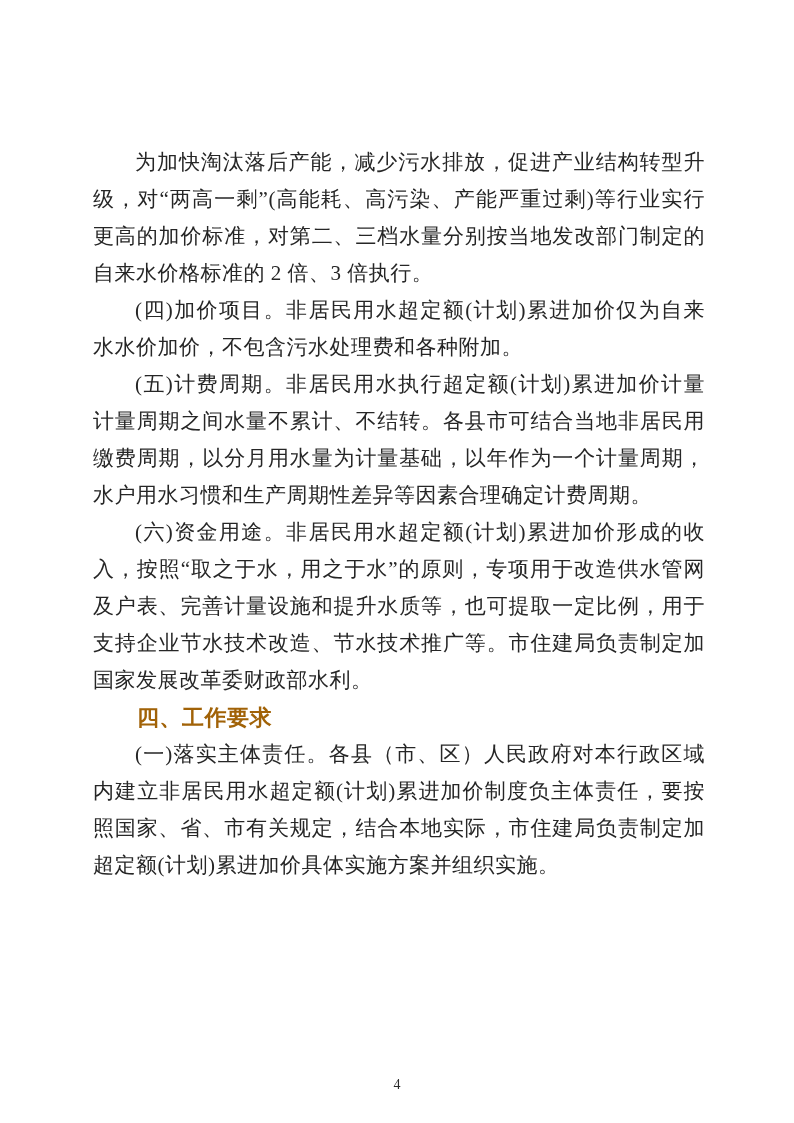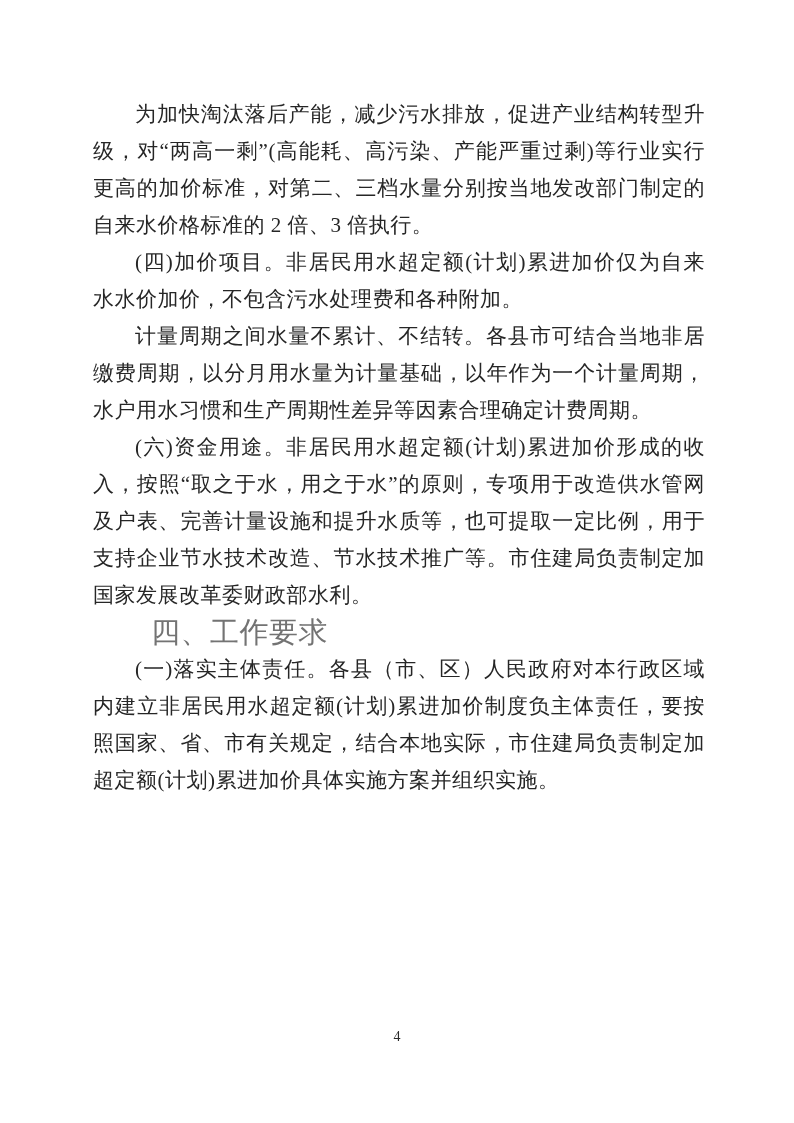--- a/index.html
+++ b/index.html
@@ -12,20 +12,21 @@
     height: 1123px;
     position: relative;
     font-family: "Liberation Serif", "DejaVu Serif", serif;
     color: #262626;
     overflow: hidden;
   }
   .page {
     position: absolute;
     inset: 0;
     background: #ffffff;
+    margin-top: 48px;
   }
   .text-block {
     position: absolute;
     left: 93px;
     top: 96px;
     width: 612px;
   }
   .paragraph {
     margin: 0;
     padding: 0;
@@ -41,23 +42,23 @@
     text-justify: inter-character;
     letter-spacing: 0.5px;
   }
   .line.para-last {
     text-align-last: left;
   }
   .paragraph .line:first-child {
     text-indent: 2em;
   }
   .heading .line {
-    font-weight: 400;
-    font-size: 29px;
-    color: #737373;
+    font-weight: 700;
+    font-size: 22px;
+    color: #a16207;
   }
   .footer {
     position: absolute;
     top: 1028px;
     left: 0;
     width: 100%;
     text-align: center;
     font-size: 14px;
     line-height: 18px;
     color: #2a2a2a;
@@ -72,20 +73,21 @@
         <div class="line">为加快淘汰落后产能，减少污水排放，促进产业结构转型升</div>
         <div class="line">级，对“两高一剩”(高能耗、高污染、产能严重过剩)等行业实行</div>
         <div class="line">更高的加价标准，对第二、三档水量分别按当地发改部门制定的</div>
         <div class="line para-last">自来水价格标准的 2 倍、3 倍执行。</div>
       </div>
       <div class="paragraph body">
         <div class="line">(四)加价项目。非居民用水超定额(计划)累进加价仅为自来</div>
         <div class="line para-last">水水价加价，不包含污水处理费和各种附加。</div>
       </div>
       <div class="paragraph body">
+        <div class="line">(五)计费周期。非居民用水执行超定额(计划)累进加价计量</div>
         <div class="line">计量周期之间水量不累计、不结转。各县市可结合当地非居民用</div>
         <div class="line">缴费周期，以分月用水量为计量基础，以年作为一个计量周期，</div>
         <div class="line para-last">水户用水习惯和生产周期性差异等因素合理确定计费周期。</div>
       </div>
       <div class="paragraph body">
         <div class="line">(六)资金用途。非居民用水超定额(计划)累进加价形成的收</div>
         <div class="line">入，按照“取之于水，用之于水”的原则，专项用于改造供水管网</div>
         <div class="line">及户表、完善计量设施和提升水质等，也可提取一定比例，用于</div>
         <div class="line">支持企业节水技术改造、节水技术推广等。市住建局负责制定加</div>
         <div class="line para-last">国家发展改革委财政部水利。</div>

